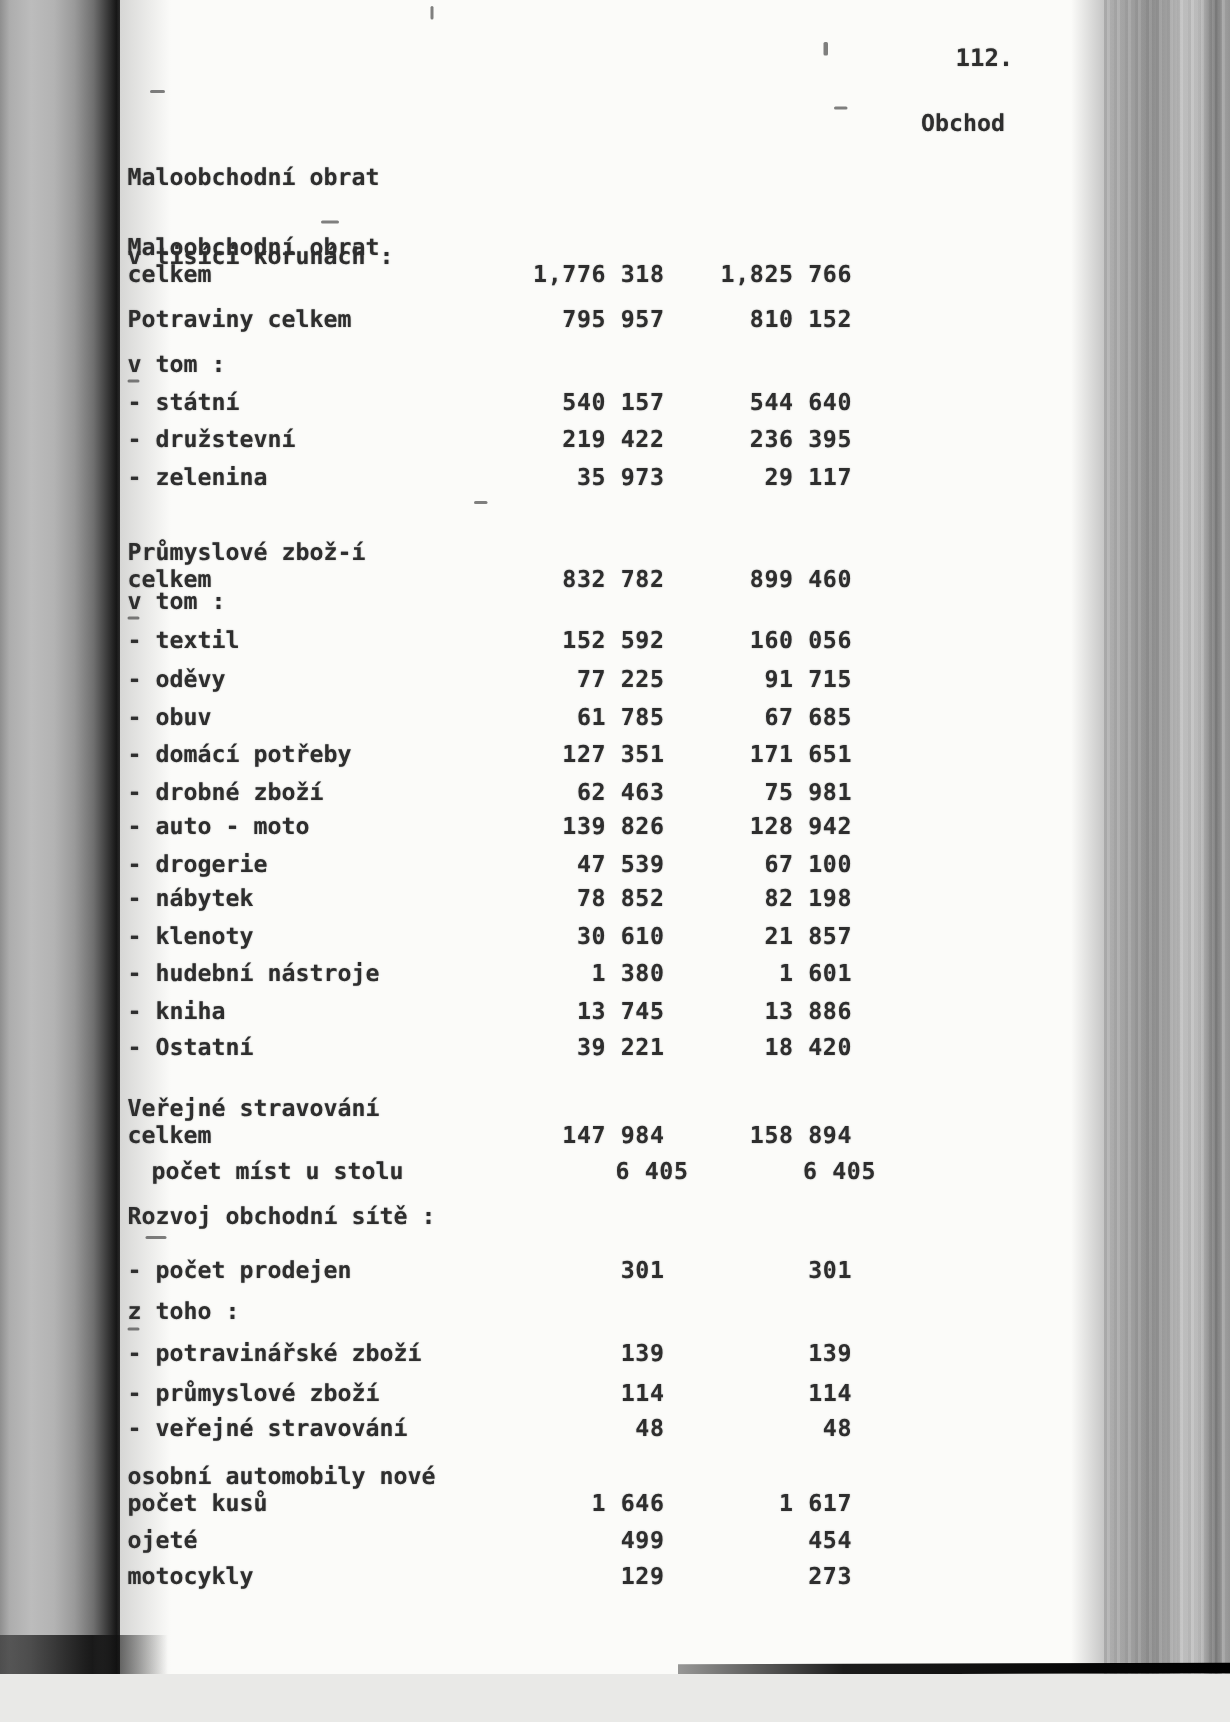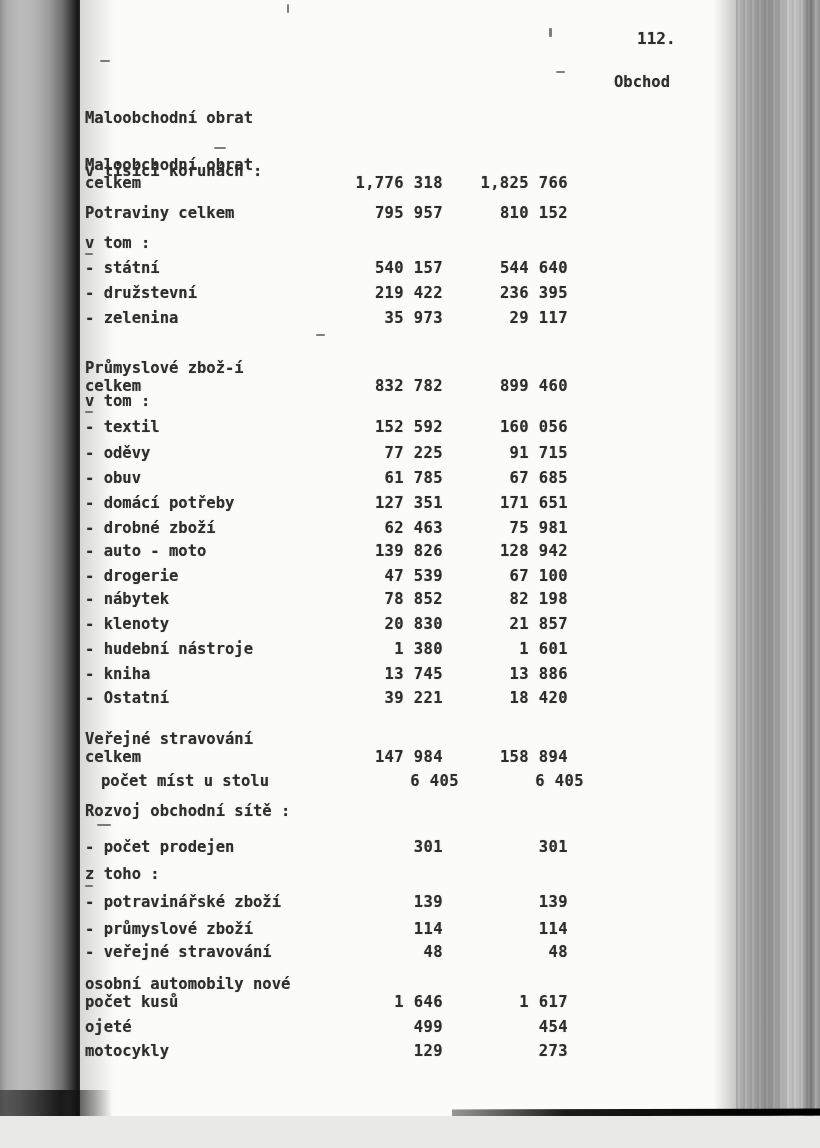--- a/index.html
+++ b/index.html
@@ -104,21 +104,21 @@
       <div class="trow txt" style="top: 341px; height: 35px; margin-top: 19px;"><div class="lbl"><span>Průmyslové zbož-í</span><span>celkem</span></div><span class="val v1">832 782</span><span class="val v2">899 460</span></div>
       <div class="trow txt" style="top: 393px; height: 17.5px;"><div class="lbl"><span>v tom :</span></div></div>
       <div class="trow txt" style="top: 419px; height: 17.5px; padding-left: 17px;"><div class="lbl"><span>- textil</span></div><span class="val v1">152 592</span><span class="val v2">160 056</span></div>
       <div class="trow txt" style="top: 445px; height: 17.5px;"><div class="lbl"><span>- oděvy</span></div><span class="val v1">77 225</span><span class="val v2">91 715</span></div>
       <div class="trow txt" style="top: 470px; height: 17.5px;"><div class="lbl"><span>- obuv</span></div><span class="val v1">61 785</span><span class="val v2">67 685</span></div>
       <div class="trow txt" style="top: 495px; height: 17.5px;"><div class="lbl"><span>- domácí potřeby</span></div><span class="val v1">127 351</span><span class="val v2">171 651</span></div>
       <div class="trow txt" style="top: 520px; height: 17.5px;"><div class="lbl"><span>- drobné zboží</span></div><span class="val v1">62 463</span><span class="val v2">75 981</span></div>
       <div class="trow txt" style="top: 543px; height: 17.5px;"><div class="lbl"><span>- auto - moto</span></div><span class="val v1">139 826</span><span class="val v2">128 942</span></div>
       <div class="trow txt" style="top: 568px; height: 17.5px; padding-left: 32px;"><div class="lbl"><span>- drogerie</span></div><span class="val v1">47 539</span><span class="val v2">67 100</span></div>
       <div class="trow txt" style="top: 591px; height: 17.5px;"><div class="lbl"><span>- nábytek</span></div><span class="val v1">78 852</span><span class="val v2">82 198</span></div>
-      <div class="trow txt" style="top: 616px; height: 17.5px;"><div class="lbl"><span>- klenoty</span></div><span class="val v1">20 830</span><span class="val v2">21 857</span></div>
+      <div class="trow txt" style="top: 616px; height: 17.5px;"><div class="lbl"><span>- klenoty</span></div><span class="val v1">30 610</span><span class="val v2">21 857</span></div>
       <div class="trow txt" style="top: 641px; height: 17.5px;"><div class="lbl"><span>- hudební nástroje</span></div><span class="val v1">1 380</span><span class="val v2">1 601</span></div>
       <div class="trow txt" style="top: 666px; height: 17.5px;"><div class="lbl"><span>- kniha</span></div><span class="val v1">13 745</span><span class="val v2">13 886</span></div>
       <div class="trow txt" style="top: 690px; height: 17.5px;"><div class="lbl"><span>- Ostatní</span></div><span class="val v1">39 221</span><span class="val v2">18 420</span></div>
       <div class="trow txt" style="top: 731px; height: 35px;"><div class="lbl"><span>Veřejné stravování</span><span>celkem</span></div><span class="val v1">147 984</span><span class="val v2">158 894</span></div>
       <div class="trow txt" style="top: 773px; height: 17.5px; margin-left: 16px;"><div class="lbl"><span>počet míst u stolu</span></div><span class="val v1">6 405</span><span class="val v2">6 405</span></div>
       <div class="trow txt" style="top: 803px; height: 17.5px;"><div class="lbl"><span>Rozvoj obchodní sítě :</span></div></div>
       <div class="trow txt" style="top: 839px; height: 17.5px;"><div class="lbl"><span>- počet prodejen</span></div><span class="val v1">301</span><span class="val v2">301</span></div>
       <div class="trow txt" style="top: 866px; height: 17.5px;"><div class="lbl"><span>z toho :</span></div></div>
       <div class="trow txt" style="top: 894px; height: 17.5px;"><div class="lbl"><span>- potravinářské zboží</span></div><span class="val v1">139</span><span class="val v2">139</span></div>
       <div class="trow txt" style="top: 921px; height: 17.5px;"><div class="lbl"><span>- průmyslové zboží</span></div><span class="val v1">114</span><span class="val v2">114</span></div>

